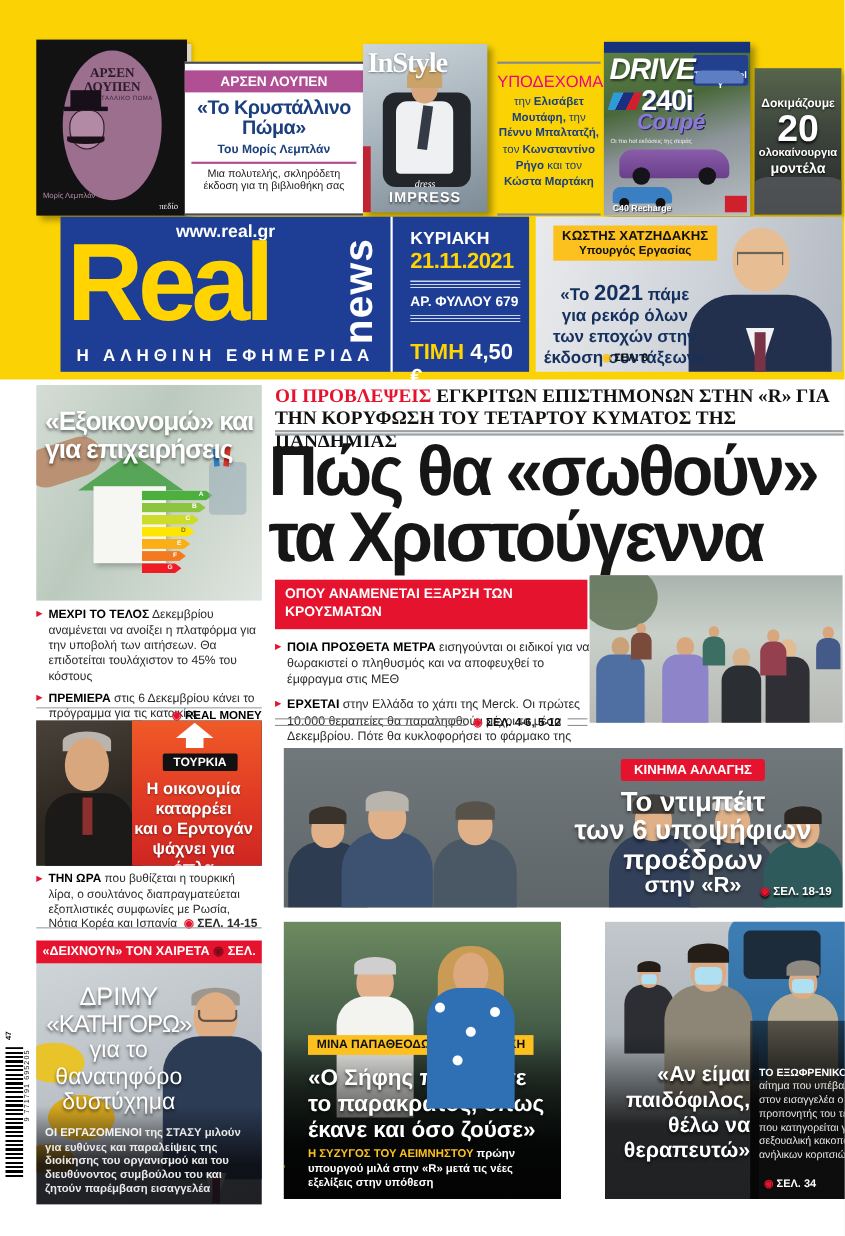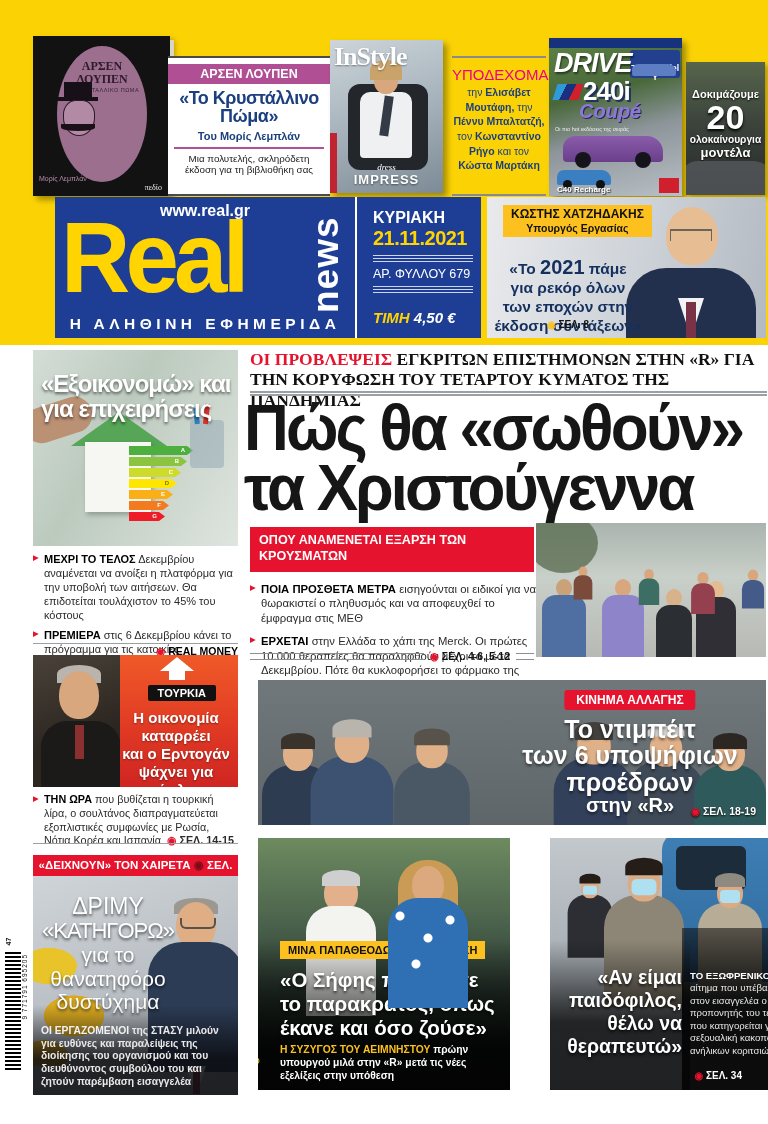--- a/index.html
+++ b/index.html
@@ -73,22 +73,22 @@
   .masthead{left:55px;top:197px;width:426px;height:141px;background:#1e3e95;}
   .mh-url{position:absolute;left:0;top:5px;width:300px;text-align:center;color:#fff;font-weight:bold;font-size:16px;}
   .mh-real{position:absolute;left:6px;top:14px;color:#ffd400;font-weight:bold;font-size:100px;line-height:.92;letter-spacing:-5px;transform:scaleX(.96);transform-origin:left top;}
   .mh-news{position:absolute;left:252px;top:16px;height:100px;color:#fff;font-weight:bold;font-size:37px;writing-mode:vertical-rl;transform:rotate(180deg);letter-spacing:1px;line-height:1;}
   .mh-tag{position:absolute;left:0;bottom:5px;width:300px;text-align:center;color:#fff;font-weight:bold;font-size:15.5px;letter-spacing:4.5px;}
   .mh-div{position:absolute;left:300px;top:0;width:2px;height:141px;background:#fff;}
   .mh-right{position:absolute;left:318px;top:12px;width:100px;}
   .mh-day{color:#fff;font-weight:bold;font-size:16px;}
   .mh-date{color:#ffd400;font-weight:bold;font-size:20px;letter-spacing:-.5px;}
   .mh-rule{width:100px;height:7px;margin:5px 0;background:repeating-linear-gradient(180deg,#cdd6ef 0 1px,transparent 1px 3px);}
-  .mh-issue{color:#fff;font-weight:normal;font-size:12.5px;}
-  .mh-price{font-weight:bold;font-size:15px;color:#fff;margin-top:16px;font-style:italic;}
+  .mh-issue{color:#fff;font-weight:bold;font-size:12.5px;}
+  .mh-price{font-weight:bold;font-size:20px;color:#fff;margin-top:16px;}
   .mh-price .y{color:#ffd400;}
   
   .minister{left:487px;top:197px;width:279px;height:141px;background:linear-gradient(100deg,#e9eaec 0%,#cdd2d8 55%,#b4bac2 100%);overflow:hidden;}
   .min-head{position:absolute;right:48px;top:10px;width:52px;height:58px;border-radius:50% 50% 46% 46%;background:#e7bd93;}
   .min-glass{position:absolute;right:54px;top:32px;width:40px;height:10px;border-top:2px solid #6b6458;border-left:1px solid #6b6458;border-right:1px solid #6b6458;}
   .min-suit{position:absolute;right:10px;bottom:-4px;width:130px;height:74px;border-radius:40px 40px 0 0;background:#23304d;}
   .min-shirt{position:absolute;right:62px;bottom:0;width:26px;height:40px;background:#f2f3f5;clip-path:polygon(0 0,100% 0,50% 100%);}
   .min-tie{position:absolute;right:70px;bottom:0;width:10px;height:36px;background:#7a3247;}
   .min-label{position:absolute;left:16px;top:8px;background:#fcc11e;color:#111;text-align:center;padding:3px 8px;line-height:1.15;}
   .min-label .l1{font-weight:bold;font-size:12px;}

